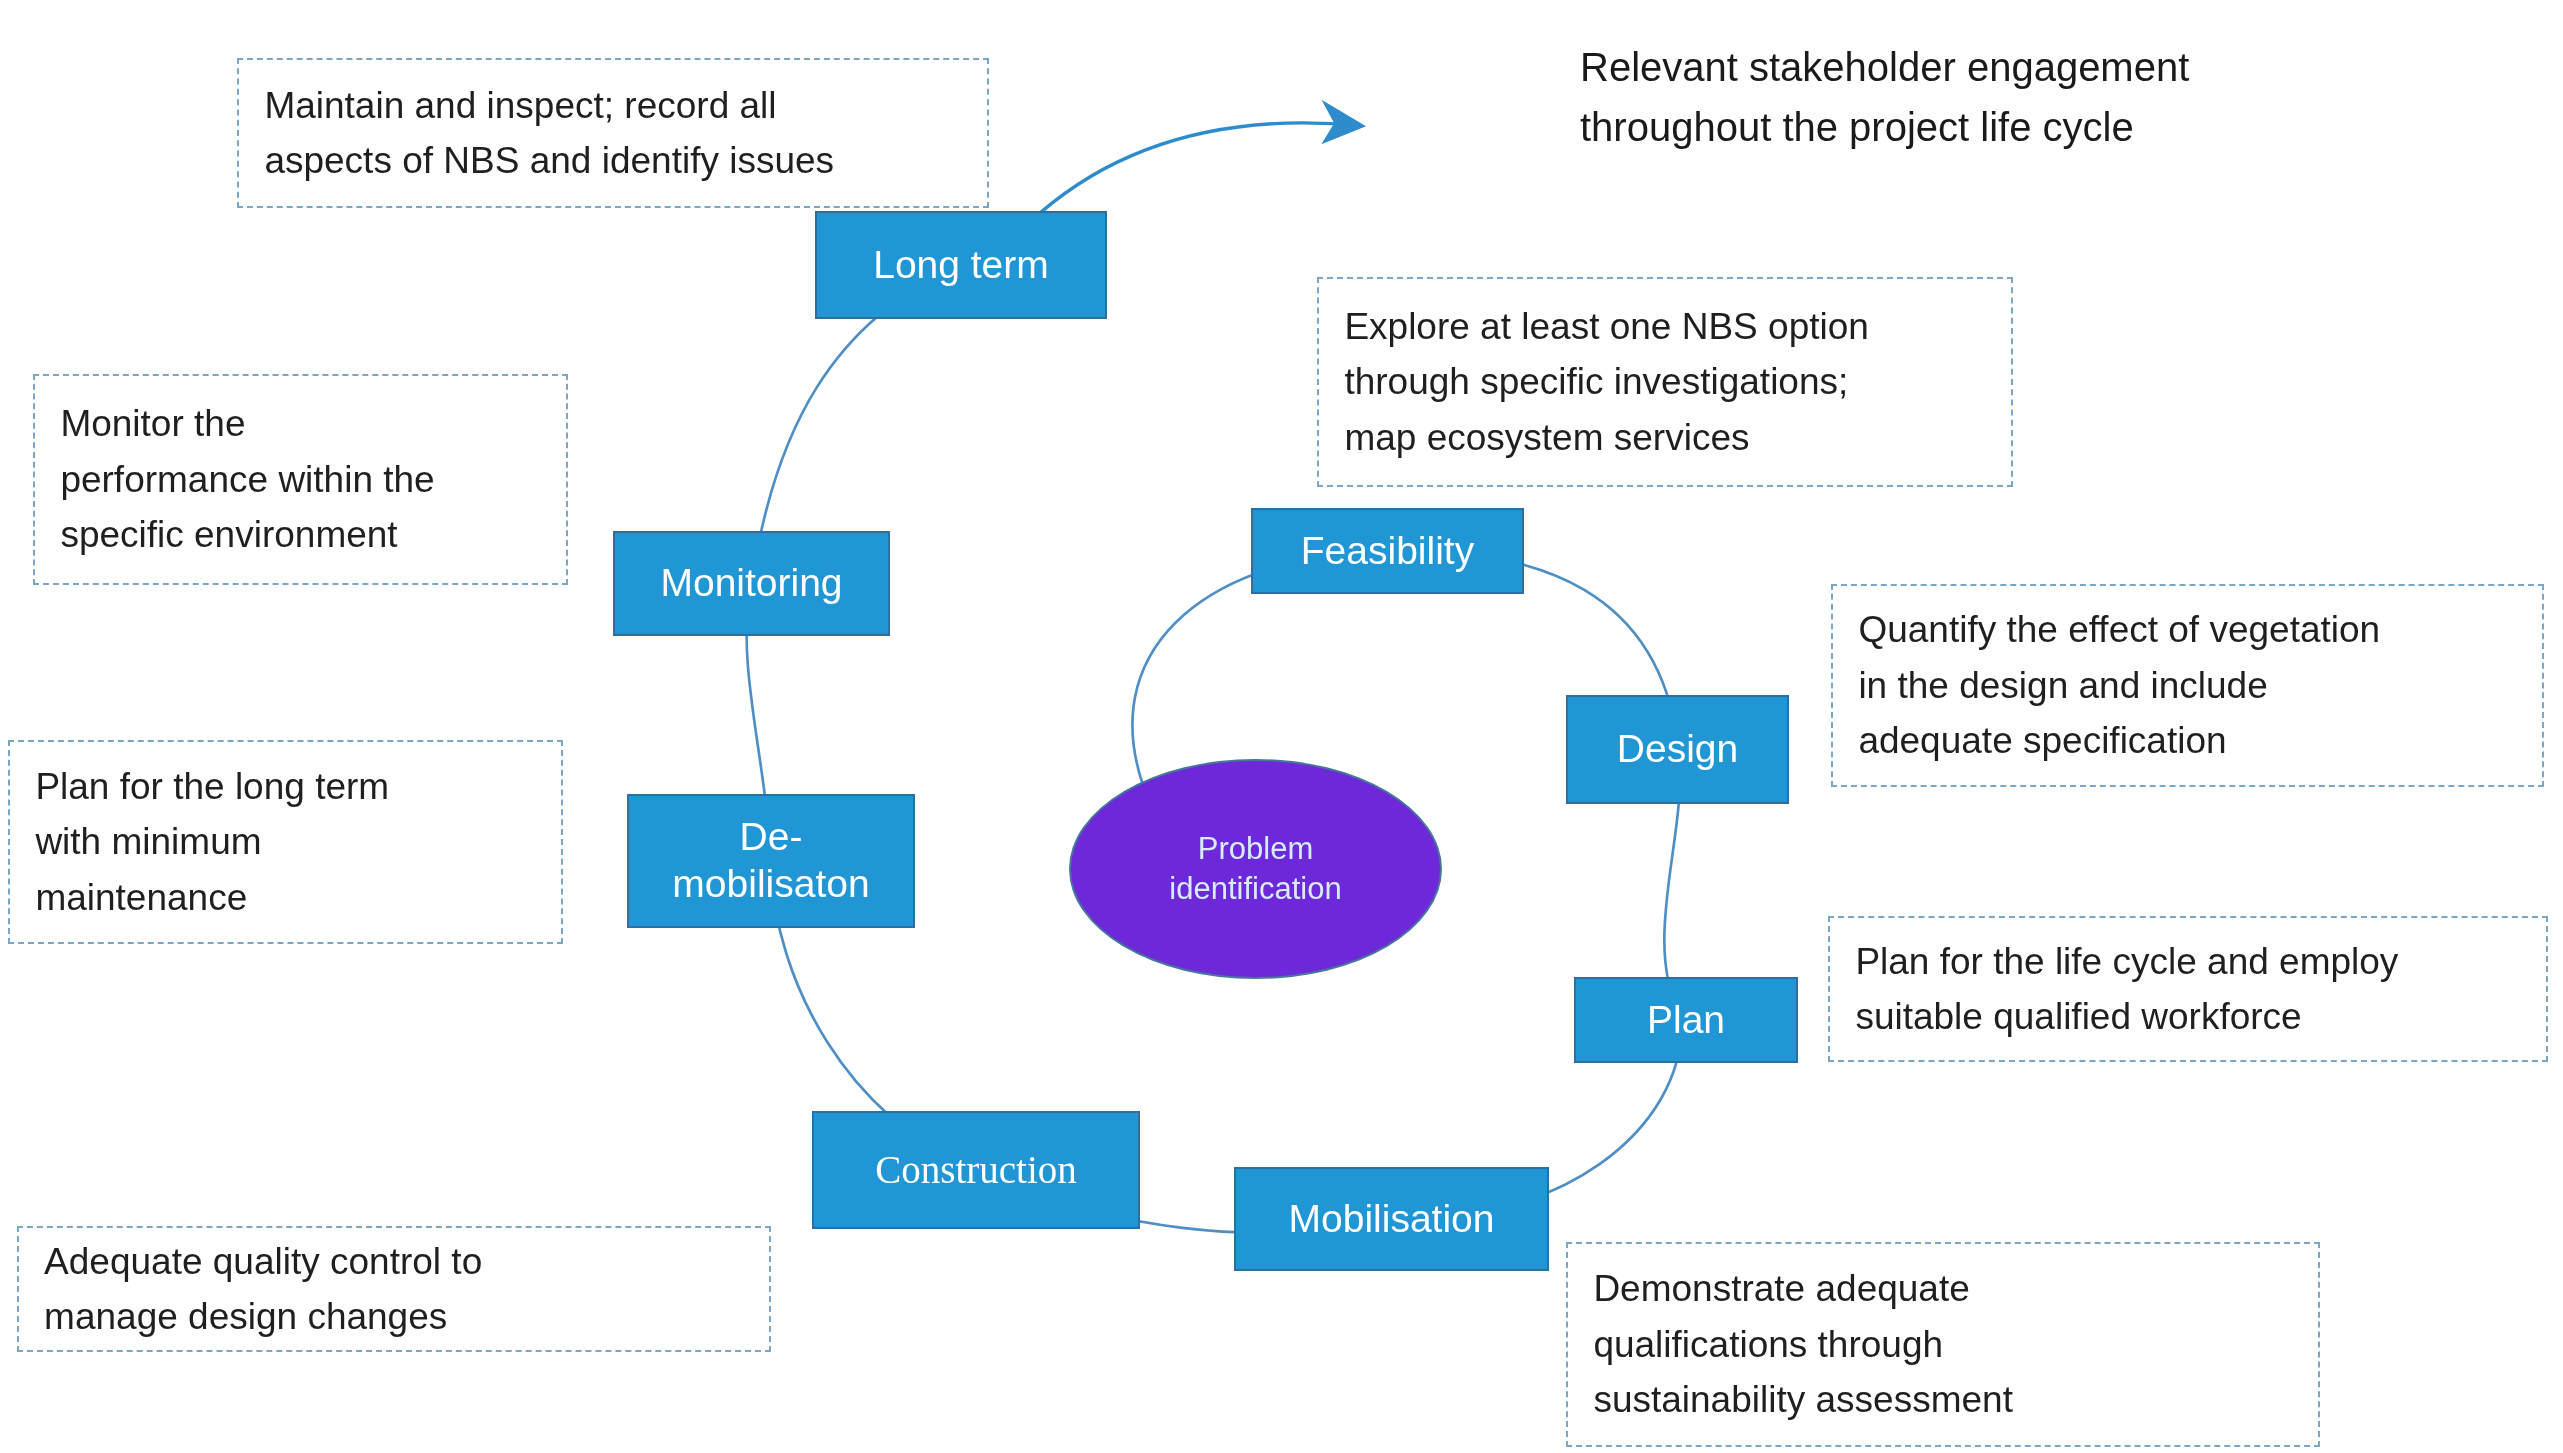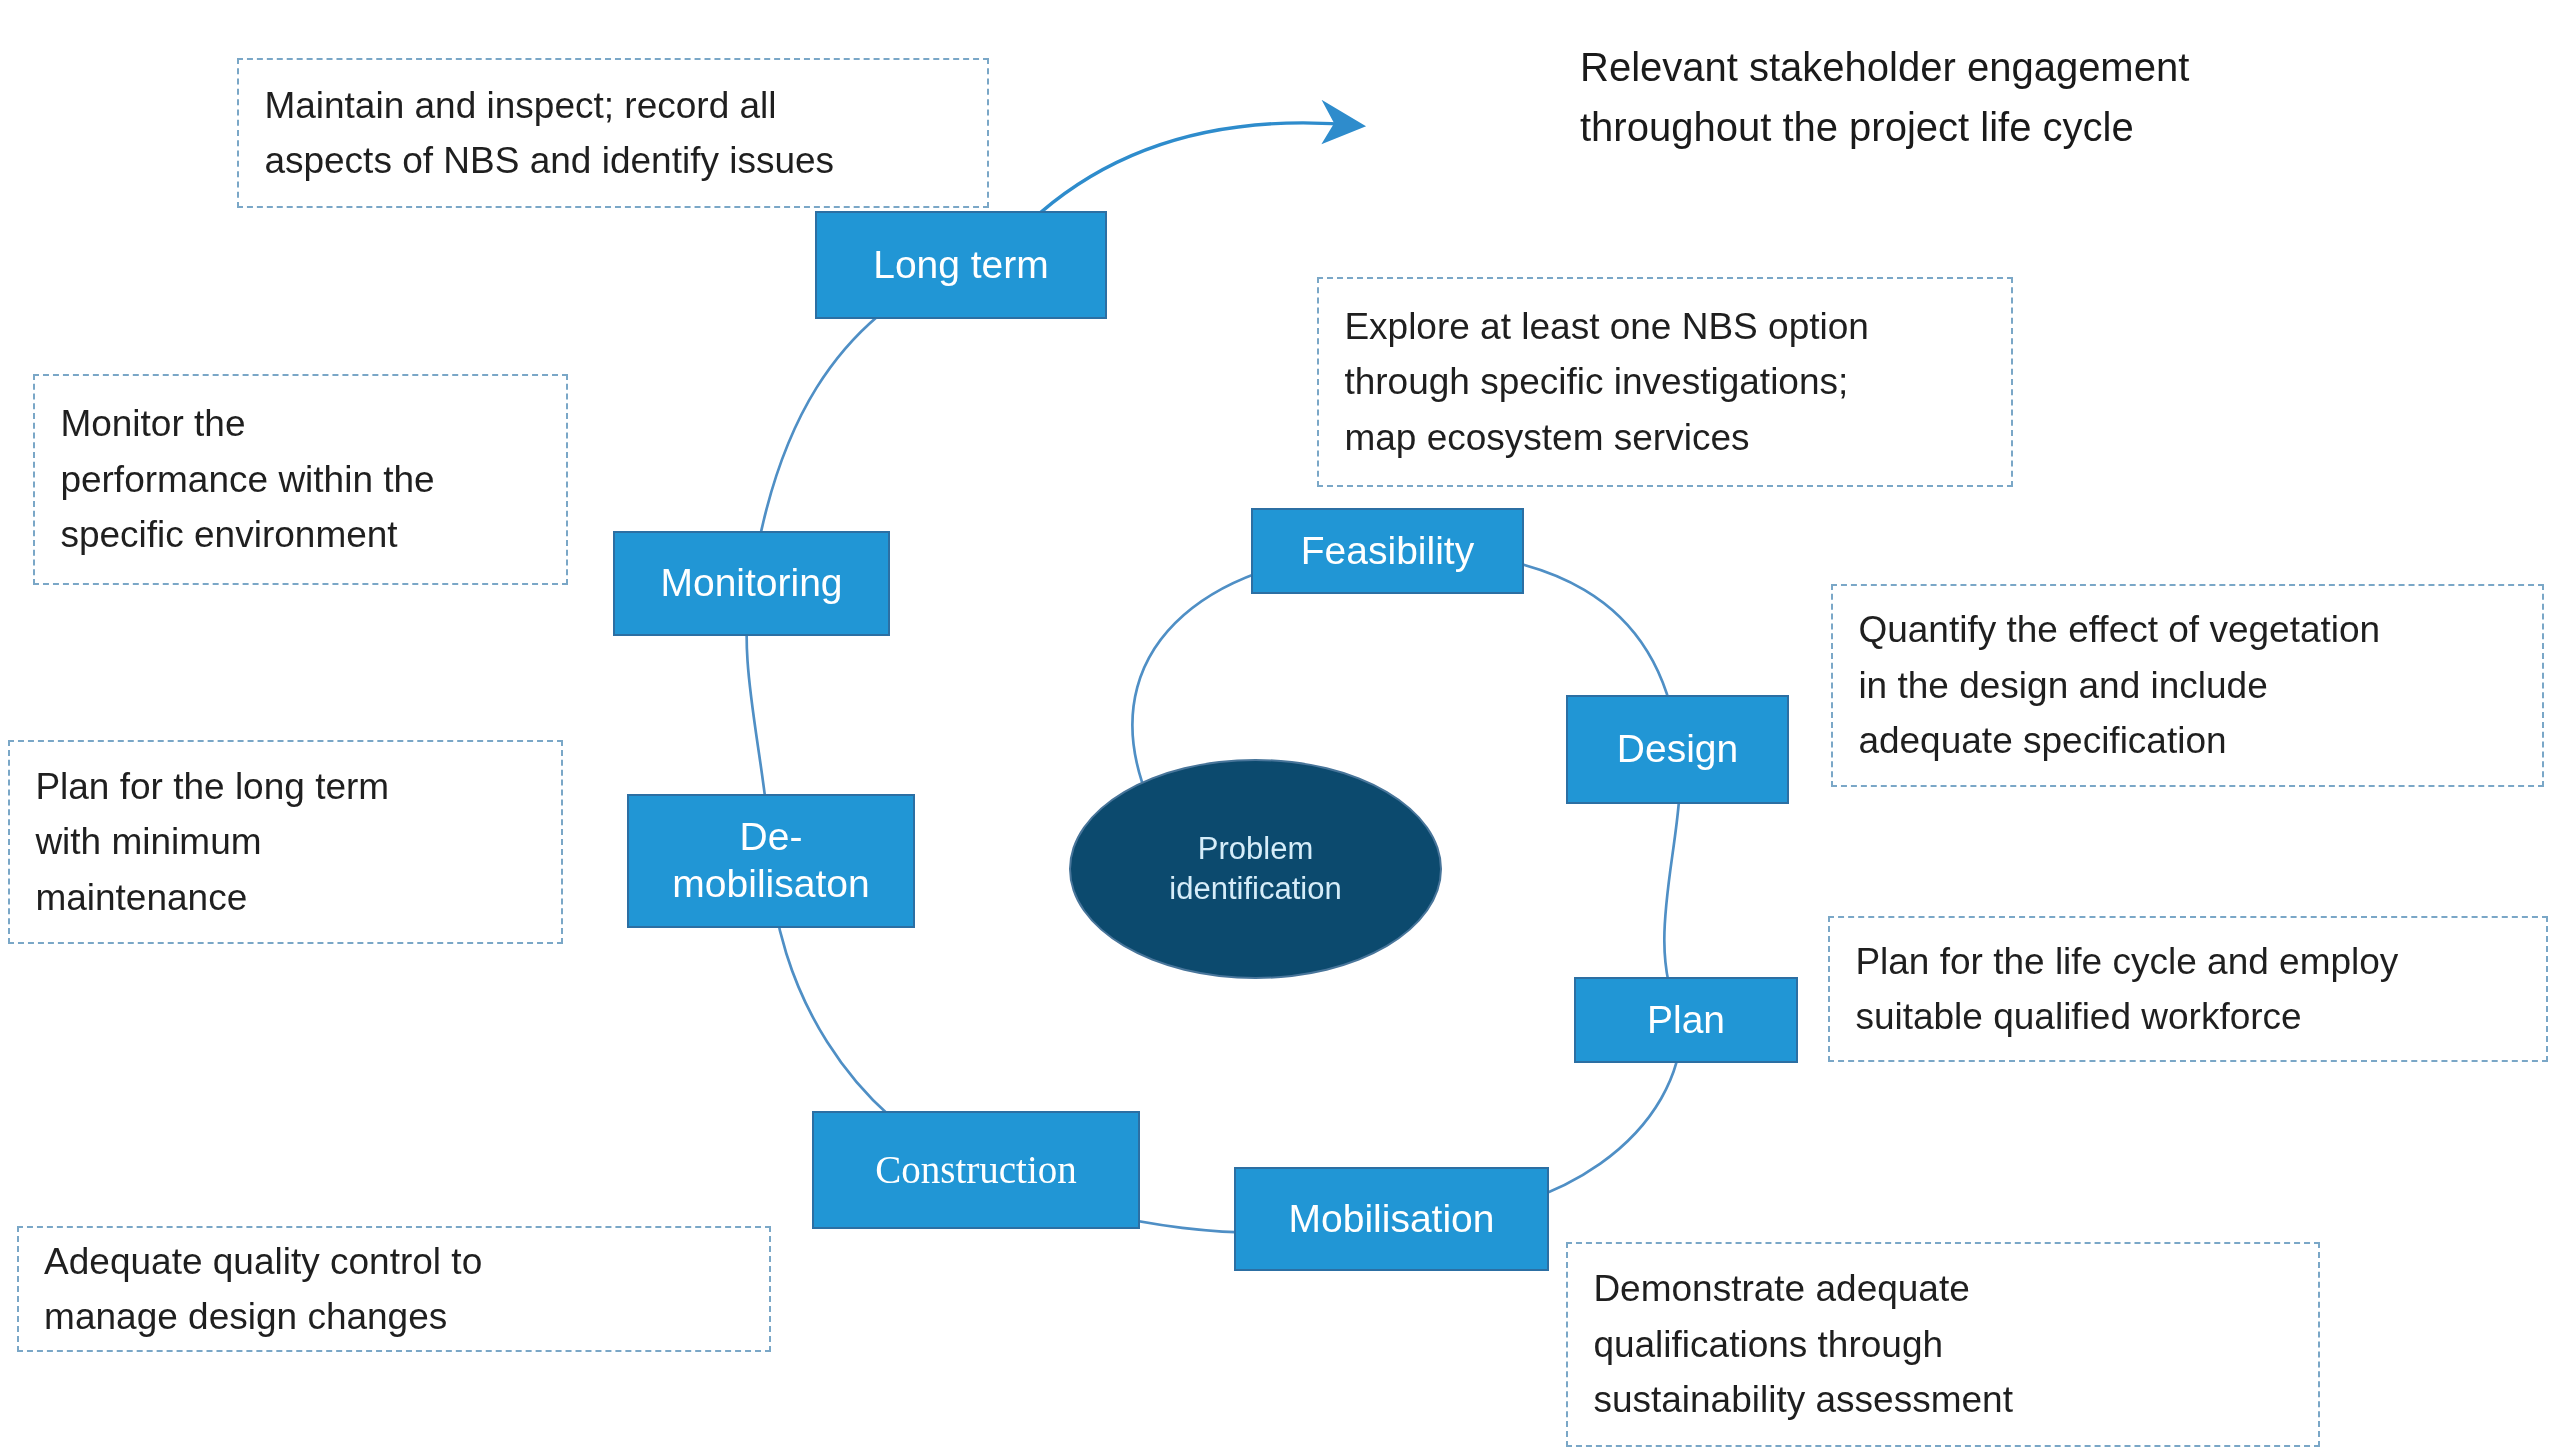--- a/index.html
+++ b/index.html
@@ -34,21 +34,21 @@
   #stage-construction   {left:812px; top:1111px; width:328px; height:118px;font-family:Liberation Serif, serif;}
   #stage-mobilisation   {left:1234px; top:1167px; width:315px; height:104px;}
   #stage-award          {left:1574px; top:977px; width:224px; height:86px;}
   #stage-design         {left:1566px; top:687px; width:223px; height:109px;margin-top:8px;}
   #stage-feasibility    {left:1251px; top:508px;  width:273px; height:86px;}
 
   .ellipse{
     position:absolute;
     z-index:2;
     left:1069px; top:759px; width:373px; height:220px;
-    background:#0c4a6e;
+    background:#6d28d9;
     border:2.7px solid #48759a;
     border-radius:50%;
     color:#d6edf9;
     display:flex;
     align-items:center;
     justify-content:center;
     text-align:center;
     font-size:31px;
     line-height:1.3;
     white-space:pre-line;

